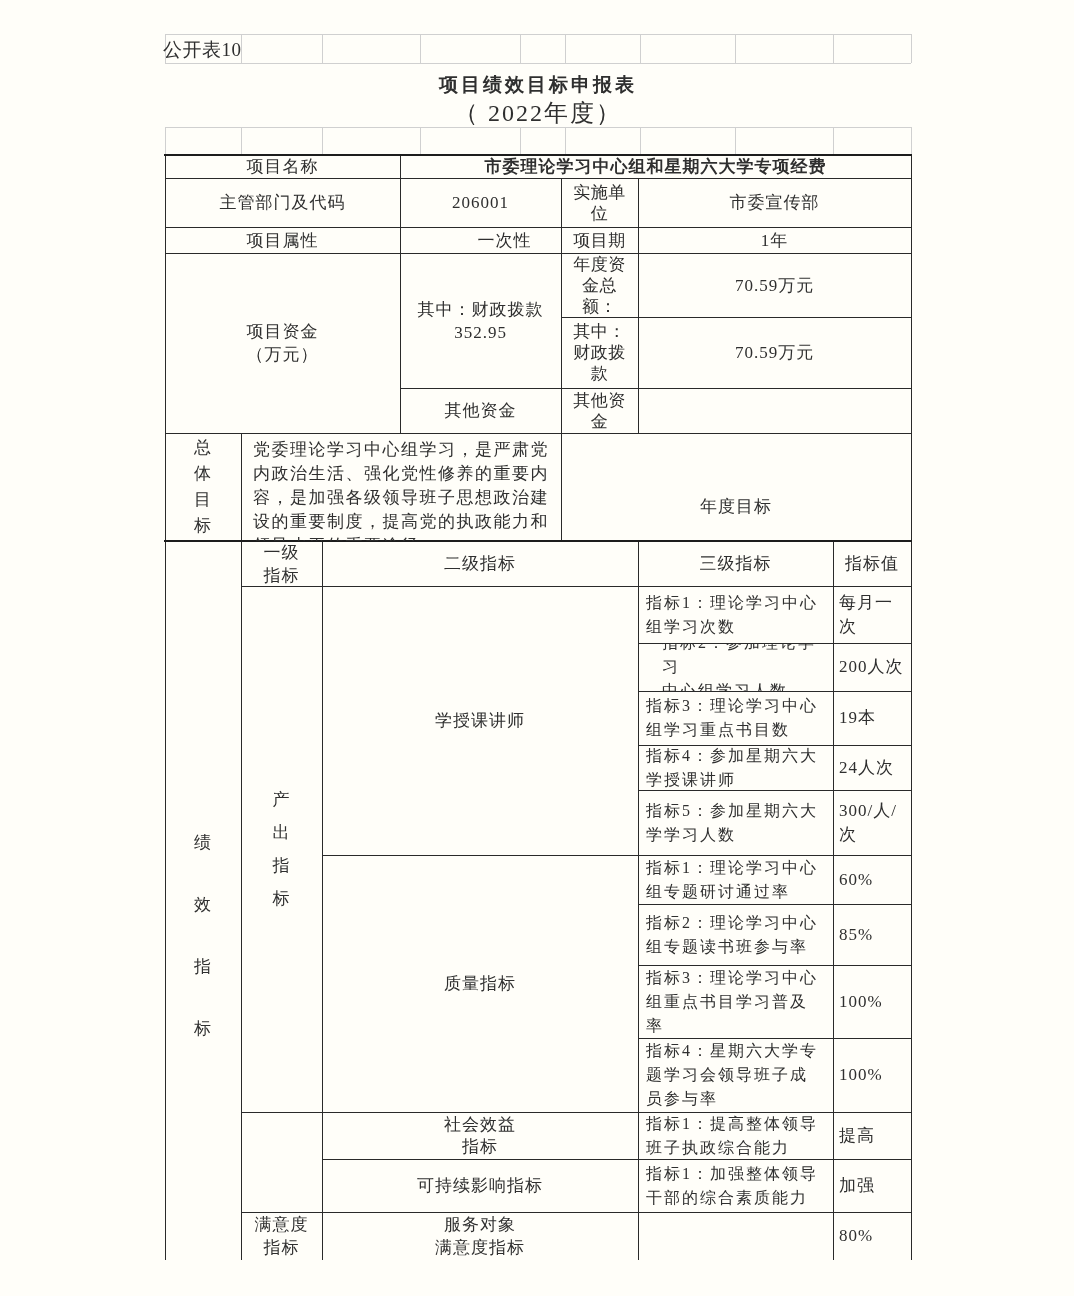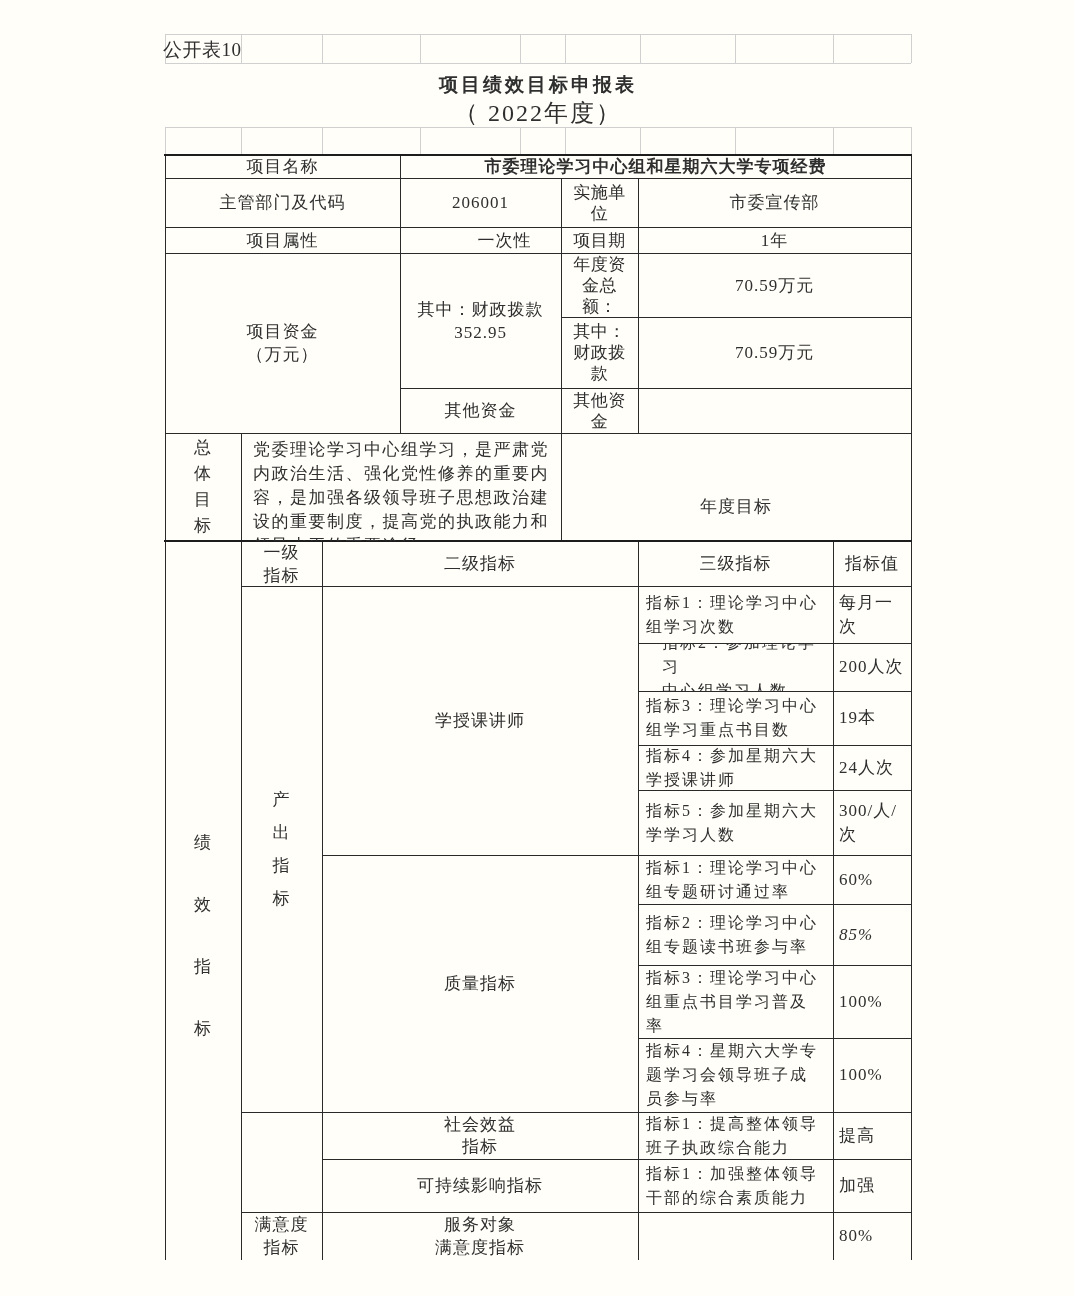--- a/index.html
+++ b/index.html
@@ -211,20 +211,20 @@
 干部的综合素质能力</div>
 
   <div class="cell left indv" style="left:833px;top:586px;width:78px;height:57px;box-sizing:border-box;">每月一
 次</div>
   <div class="cell left indv" style="left:833px;top:643px;width:78px;height:48px;box-sizing:border-box;">200人次</div>
   <div class="cell left indv" style="left:833px;top:691px;width:78px;height:54px;box-sizing:border-box;">19本</div>
   <div class="cell left indv" style="left:833px;top:745px;width:78px;height:45px;box-sizing:border-box;">24人次</div>
   <div class="cell left indv" style="left:833px;top:790px;width:78px;height:65px;box-sizing:border-box;">300/人/
 次</div>
   <div class="cell left indv" style="left:833px;top:855px;width:78px;height:49px;box-sizing:border-box;">60%</div>
-  <div class="cell left indv" style="left:833px;top:904px;width:78px;height:61px;box-sizing:border-box;font-style:italic;">85%</div>
+  <div class="cell left indv" style="left:833px;top:904px;width:78px;height:61px;box-sizing:border-box;">85%</div>
   <div class="cell left indv" style="left:833px;top:965px;width:78px;height:73px;box-sizing:border-box;">100%</div>
   <div class="cell left indv" style="left:833px;top:1038px;width:78px;height:74px;box-sizing:border-box;">100%</div>
   <div class="cell left indv" style="left:833px;top:1112px;width:78px;height:47px;box-sizing:border-box;">提高</div>
   <div class="cell left indv" style="left:833px;top:1159px;width:78px;height:53px;box-sizing:border-box;">加强</div>
   <div class="cell left indv" style="left:833px;top:1212px;width:78px;height:48px;box-sizing:border-box;">80%</div>
 
 </div>
 
 </body></html>

